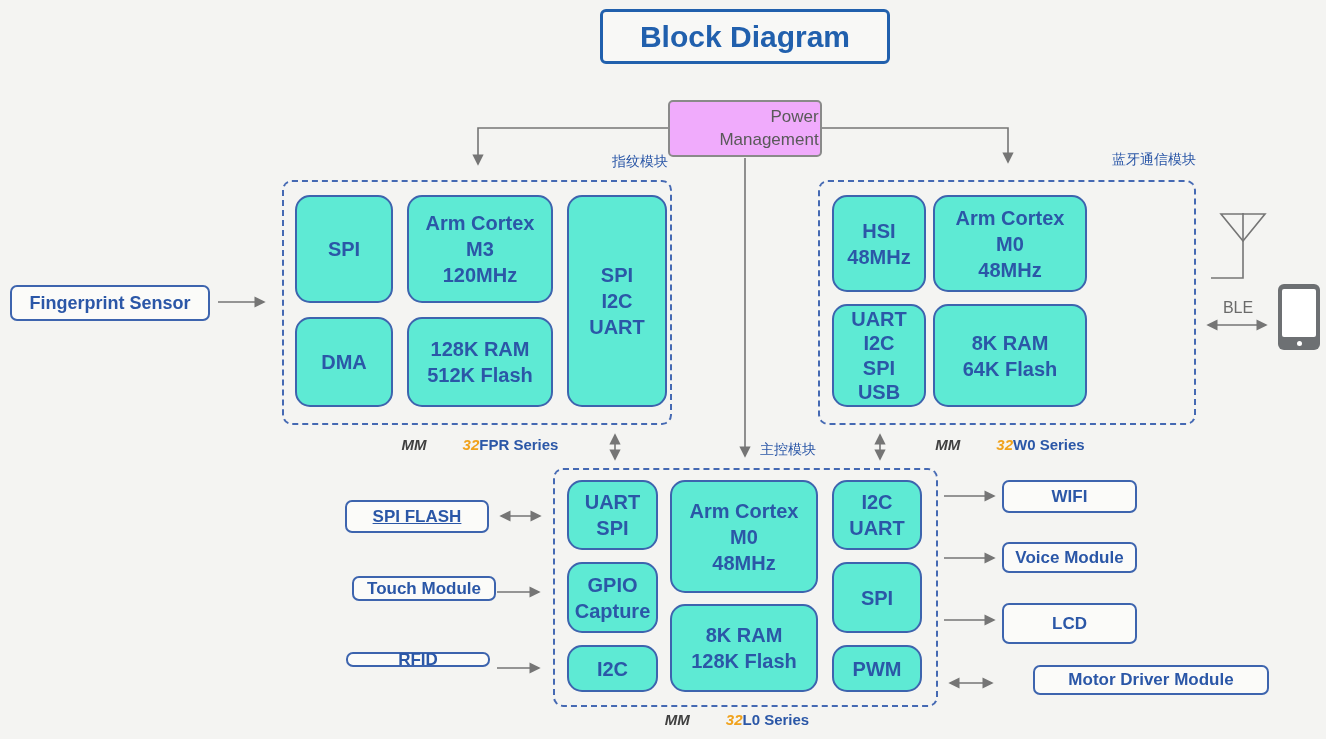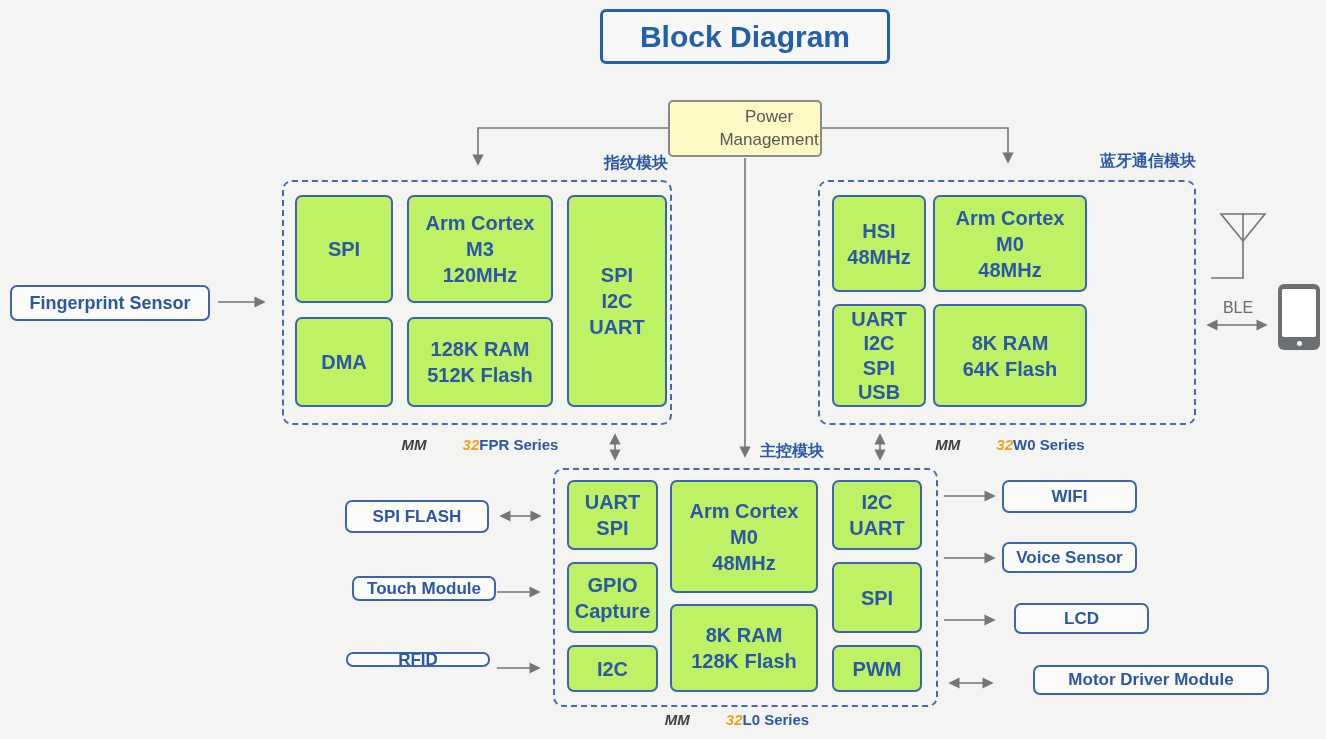--- a/index.html
+++ b/index.html
@@ -23,55 +23,55 @@
     border: 3px solid #2160ad; border-radius: 6px;
     background: #f8f8f6;
     display: flex; align-items: center; justify-content: center;
     color: #2160ad; font-size: 30px; font-weight: 600;
   }
 
   
   .power-box {
     left: 668px; top: 100px; width: 154px; height: 57px;
     border: 2px solid #8a8a8a; border-radius: 5px;
-    background: #fef9c3;
-    display: flex; align-items: center; justify-content: center;
-    text-align: center; color: #595959; font-size: 17px; line-height: 1.35;
+    background: #f0abfc;
+    display: flex; align-items: center; justify-content: center;
+    text-align: right; color: #595959; font-size: 17px; line-height: 1.35;
     white-space: pre-line;
     padding-left: 48px;
   }
 
   
   .group {
     border: 2.5px dashed #4569b3;
     border-radius: 10px;
     background: transparent;
   }
   .group-fp   { left: 282px; top: 180px; width: 390px; height: 245px; }
   .group-bt   { left: 818px; top: 180px; width: 378px; height: 245px; }
   .group-main { left: 553px; top: 468px; width: 385px; height: 239px; }
 
   
   .cn-label {
-    color: #2b57a7; font-size: 16px; font-weight: bold;
+    color: #2b57a7; font-size: 14px; font-weight: normal;
     white-space: nowrap;
   }
 
   
   .series {
     color: #2b57a7; font-size: 15px; font-weight: bold;
     text-align: center; white-space: nowrap;
   }
   .series .mm  { font-style: italic; color: #404040; }
   .series .num { font-style: italic; color: #f0a21c; padding-left: 36px; }
 
   
   .chip {
-    border: 2px solid #3d64ae; border-radius: 7px;
-    background: #bef264;
+    border: 2px solid #3d64ae; border-radius: 15px;
+    background: #5eead4;
     display: flex; align-items: center; justify-content: center;
     text-align: center; color: #2b57a7;
     font-size: 20px; font-weight: bold; line-height: 1.3;
     white-space: pre-line;
   }
 
   
   .pbox {
     border: 2px solid #3d64ae; border-radius: 7px;
     background: #fbfbf9;
@@ -187,26 +187,26 @@
 UART</div>
   <div class="abs chip" style="left:567px; top:562px; width:91px;  height:71px;">GPIO
 Capture</div>
   <div class="abs chip" style="left:832px; top:562px; width:90px;  height:71px;">SPI</div>
   <div class="abs chip" style="left:567px; top:645px; width:91px;  height:47px;">I2C</div>
   <div class="abs chip" style="left:670px; top:604px; width:148px; height:88px;">8K RAM
 128K Flash</div>
   <div class="abs pbox" style="left:10px;   top:285px; width:200px; height:36px; font-size:18px;">Fingerprint Sensor</div>
 
   <div class="abs chip" style="left:832px; top:645px; width:90px;  height:47px;">PWM</div>
-  <div class="abs pbox" style="left:345px;  top:500px; width:144px; height:33px;">SPI FLASH</div>
+  <div class="abs pbox" style="left:345px;  top:500px; width:144px; height:33px;text-decoration:underline;">SPI FLASH</div>
   <div class="abs pbox" style="left:352px;  top:576px; width:144px; height:25px;">Touch Module</div>
   <div class="abs pbox" style="left:346px;  top:652px; width:144px; height:15px;">RFID</div>
   <div class="abs pbox" style="left:1002px; top:480px; width:135px; height:33px;">WIFI</div>
-  <div class="abs pbox" style="left:1002px; top:542px; width:135px; height:31px;">Voice Sensor</div>
-  <div class="abs pbox" style="left:1002px; top:603px; width:135px; height:31px;margin-left:12px;">LCD</div>
+  <div class="abs pbox" style="left:1002px; top:542px; width:135px; height:31px;">Voice Module</div>
+  <div class="abs pbox" style="left:1002px; top:603px; width:135px; height:41px;">LCD</div>
   <div class="abs pbox" style="left:1033px; top:665px; width:236px; height:30px;">Motor Driver Module</div>
 
   <div class="abs ble-label">BLE</div>
 
   <div class="abs phone">
     <div class="screen"></div>
     <div class="home-dot"></div>
   </div>
 
 </div>

